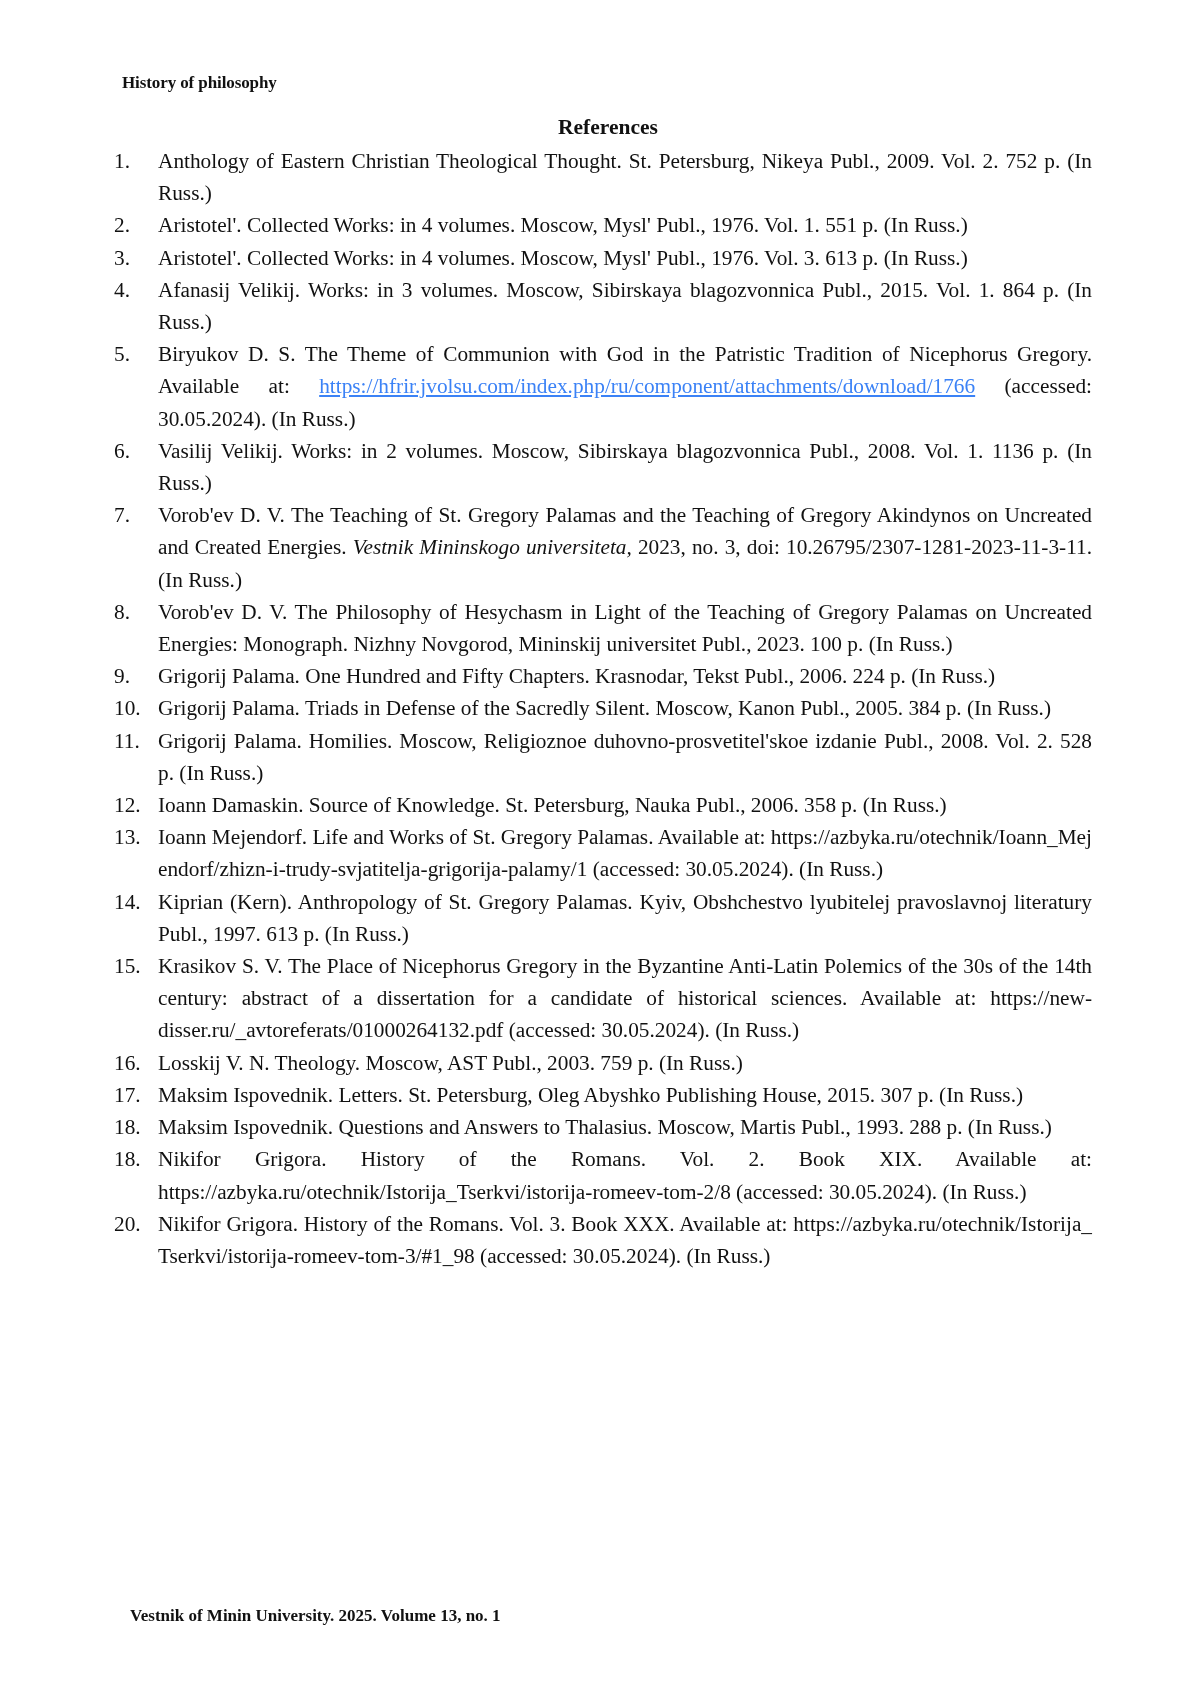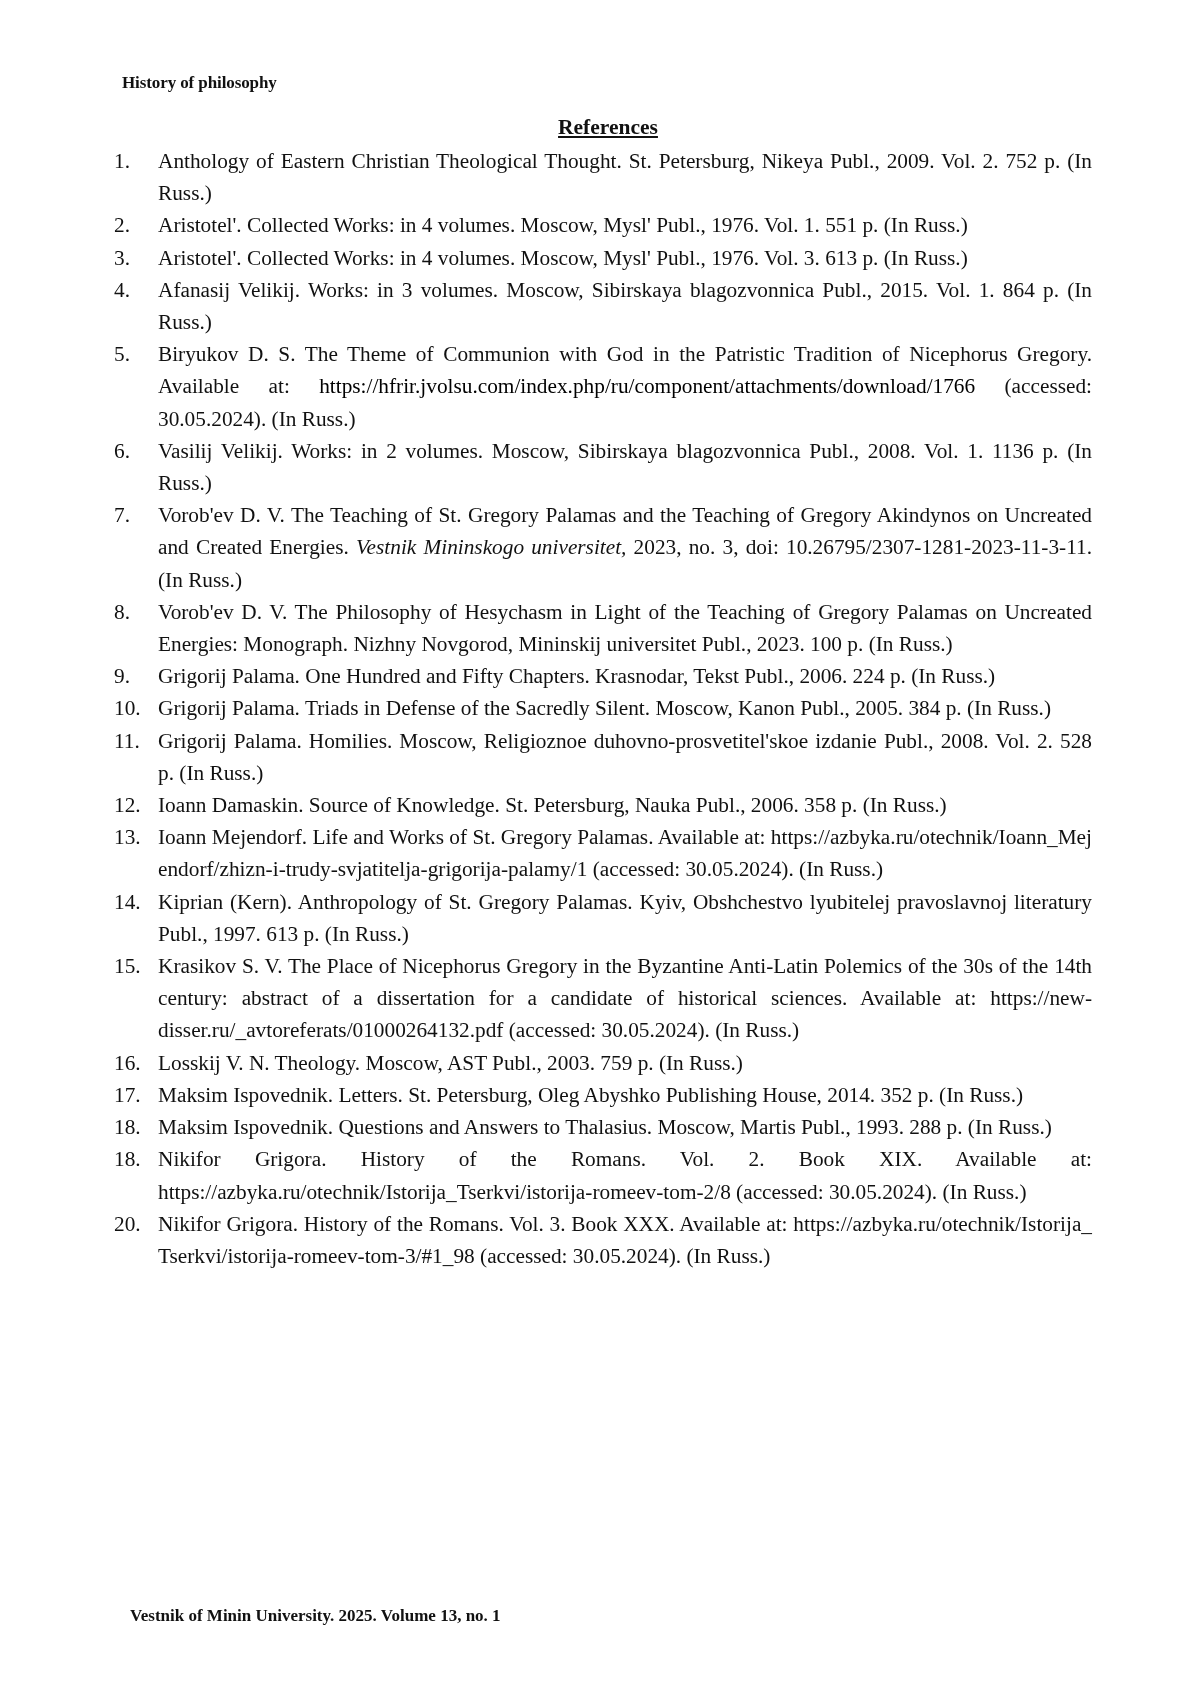--- a/index.html
+++ b/index.html
@@ -27,21 +27,20 @@
     .section-title {
       position: absolute;
       left: 0;
       width: 100%;
       top: 115px;
       text-align: center;
       font-size: 21.5px;
       font-weight: bold;
       padding-left: 16px;
       box-sizing: border-box;
-      text-decoration: underline;
     }
     .ref-list {
       position: absolute;
       left: 114px;
       top: 145px;
       width: 978px;
       margin: 0;
       padding: 0;
       list-style: none;
       font-size: 21.3px;
@@ -54,21 +53,22 @@
       text-align-last: left;
     }
     .ref-num {
       position: absolute;
       left: 0;
       top: 0;
       width: 40px;
     }
     .ref-text a,
     .ref-link {
-      color: #000000;
+      color: #3b82f6;
+      text-decoration: underline;
       text-underline-offset: 2px;
     }
     .ital { font-style: italic; }
     .url { word-break: break-all; }
     .running-foot {
       position: absolute;
       left: 130px;
       top: 1606px;
       font-size: 17px;
       font-weight: bold;
@@ -101,21 +101,21 @@
   <li class="ref-item">
     <span class="ref-num">5.</span>
     <span class="ref-text"><span>Biryukov D. S. The Theme of Communion with God in the Patristic Tradition of Nicephorus Gregory. Available at: </span><a class="ref-link url">https://hfrir.jvolsu.com/index.php/ru/component/attachments/download/1766</a><span> (accessed: 30.05.2024). (In Russ.)</span></span>
   </li>
   <li class="ref-item">
     <span class="ref-num">6.</span>
     <span class="ref-text">Vasilij Velikij. Works: in 2 volumes. Moscow, Sibirskaya blagozvonnica Publ., 2008. Vol. 1. 1136 p. (In Russ.)</span>
   </li>
   <li class="ref-item">
     <span class="ref-num">7.</span>
-    <span class="ref-text"><span>Vorob'ev D. V. The Teaching of St. Gregory Palamas and the Teaching of Gregory Akindynos on Uncreated and Created Energies. </span><span class="ital">Vestnik Mininskogo universitet,</span><span> 2023, no. 3, doi: 10.26795/2307-1281-2023-11-3-11. (In Russ.)</span></span>
+    <span class="ref-text"><span>Vorob'ev D. V. The Teaching of St. Gregory Palamas and the Teaching of Gregory Akindynos on Uncreated and Created Energies. </span><span class="ital">Vestnik Mininskogo universiteta,</span><span> 2023, no. 3, doi: 10.26795/2307-1281-2023-11-3-11. (In Russ.)</span></span>
   </li>
   <li class="ref-item">
     <span class="ref-num">8.</span>
     <span class="ref-text">Vorob'ev D. V. The Philosophy of Hesychasm in Light of the Teaching of Gregory Palamas on Uncreated Energies: Monograph. Nizhny Novgorod, Mininskij universitet Publ., 2023. 100 p. (In Russ.)</span>
   </li>
   <li class="ref-item">
     <span class="ref-num">9.</span>
     <span class="ref-text">Grigorij Palama. One Hundred and Fifty Chapters. Krasnodar, Tekst Publ., 2006. 224 p. (In Russ.)</span>
   </li>
   <li class="ref-item">
@@ -141,21 +141,21 @@
   <li class="ref-item">
     <span class="ref-num">15.</span>
     <span class="ref-text">Krasikov S. V. The Place of Nicephorus Gregory in the Byzantine Anti-Latin Polemics of the 30s of the 14th century: abstract of a dissertation for a candidate of historical sciences. Available at: https://new-disser.ru/_avtoreferats/01000264132.pdf (accessed: 30.05.2024). (In Russ.)</span>
   </li>
   <li class="ref-item">
     <span class="ref-num">16.</span>
     <span class="ref-text">Losskij V. N. Theology. Moscow, AST Publ., 2003. 759 p. (In Russ.)</span>
   </li>
   <li class="ref-item">
     <span class="ref-num">17.</span>
-    <span class="ref-text">Maksim Ispovednik. Letters. St. Petersburg, Oleg Abyshko Publishing House, 2014. 352 p. (In Russ.)</span>
+    <span class="ref-text">Maksim Ispovednik. Letters. St. Petersburg, Oleg Abyshko Publishing House, 2015. 307 p. (In Russ.)</span>
   </li>
   <li class="ref-item">
     <span class="ref-num">18.</span>
     <span class="ref-text">Maksim Ispovednik. Questions and Answers to Thalasius. Moscow, Martis Publ., 1993. 288 p. (In Russ.)</span>
   </li>
   <li class="ref-item">
     <span class="ref-num">18.</span>
     <span class="ref-text">Nikifor Grigora. History of the Romans. Vol. 2. Book XIX. Available at: https://azbyka.ru/otechnik/Istorija_Tserkvi/istorija-romeev-tom-2/8 (accessed: 30.05.2024). (In Russ.)</span>
   </li>
   <li class="ref-item">

